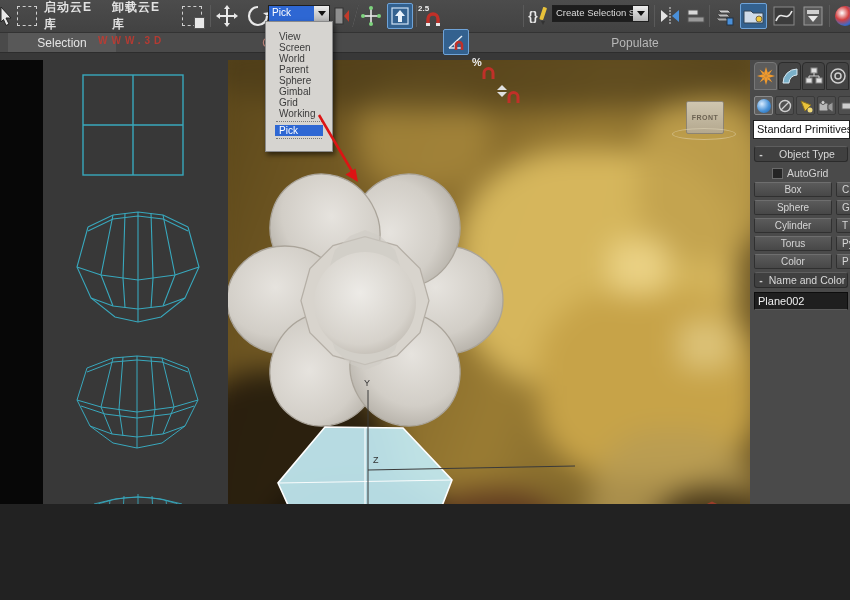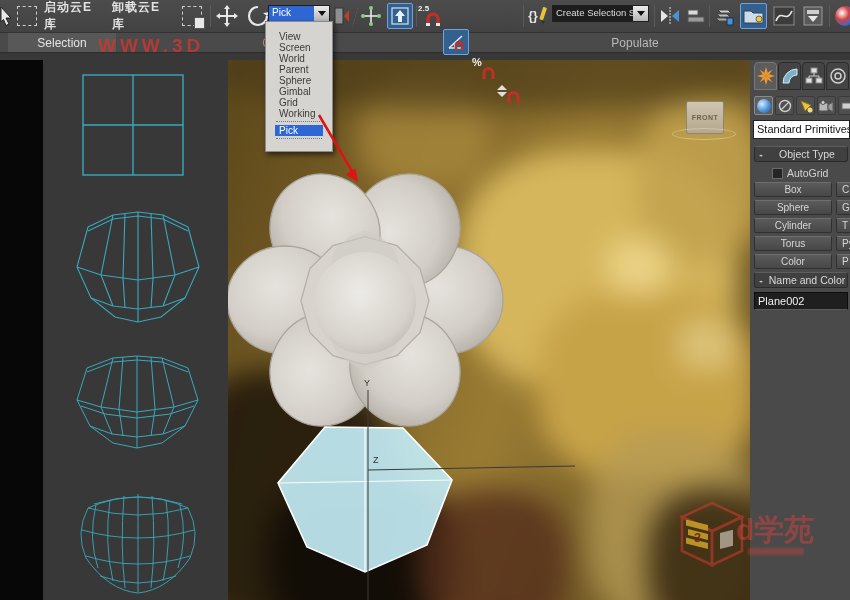--- a/index.html
+++ b/index.html
@@ -1,17 +1,17 @@
 <!DOCTYPE html>
 <html><head>
 <meta charset="utf-8">
 <style>
   * { margin:0; padding:0; box-sizing:border-box; }
   html,body { background:#222; }
-  #app { position:relative; width:850px; height:600px; overflow:hidden;
+  #app { position:relative; width:850px; height:504px; overflow:hidden;
          font-family:"Liberation Sans", sans-serif; background:#3c3c3c; color:#ddd; }
 
   
   #toolbar { position:absolute; left:0; top:0; width:850px; height:33px;
              background:linear-gradient(#4c4c4c,#424242); border-bottom:1px solid #333; z-index:30; }
   .tb { position:absolute; top:3px; height:26px; display:flex; align-items:center; justify-content:center; }
   .tb-btn { border-radius:2px; }
   .tb-btn.hl { background:#33618f; border:1px solid #6fa3d8; }
   .sep { position:absolute; top:5px; width:1px; height:22px; background:#2e2e2e; border-right:1px solid #5a5a5a; }
   .cn-btn { color:#e2e2e2; font-size:12px; font-weight:bold; letter-spacing:1px; }
@@ -22,21 +22,21 @@
   .tri-down { width:0; height:0; border-left:4px solid transparent; border-right:4px solid transparent; border-top:5px solid #111; }
   .magnet { position:relative; width:24px; }
   .snap-label { position:absolute; left:0; top:1px; font-size:8px; color:#eee; font-weight:bold; }
 
   
   #ribbon { position:absolute; left:0; top:33px; width:850px; height:19px; background:#4a4a4a; z-index:20; }
   #band2 { position:absolute; left:0; top:52px; width:850px; height:8px; background:#383838; border-top:1px solid #2d2d2d; z-index:20; }
   .rib-tab { position:absolute; top:0; height:19px; display:flex; align-items:center; justify-content:center;
              font-size:12px; color:#b8b8b8; }
   .rib-tab.active { background:#585858; color:#e5e5e5; }
-  #rib-watermark { position:absolute; left:98px; top:2px; font-size:19px; font-weight:bold; letter-spacing:4px;
+  #rib-watermark { position:absolute; left:98px; top:2px; font-size:10px; font-weight:bold; letter-spacing:4px;
                    color:rgba(205,55,45,.8); z-index:21; }
   #rib-circle { position:absolute; left:293px; top:6px; width:8px; height:8px; border-radius:50%;
                 background:#7d7d7d; border:1px solid #333; }
 
   
   #black-strip { position:absolute; left:0; top:60px; width:43px; height:540px; background:#070707; }
   #sidebar { position:absolute; left:43px; top:60px; width:185px; height:540px; background:#383838; overflow:hidden; }
   .thumb { position:absolute; }
 
   

